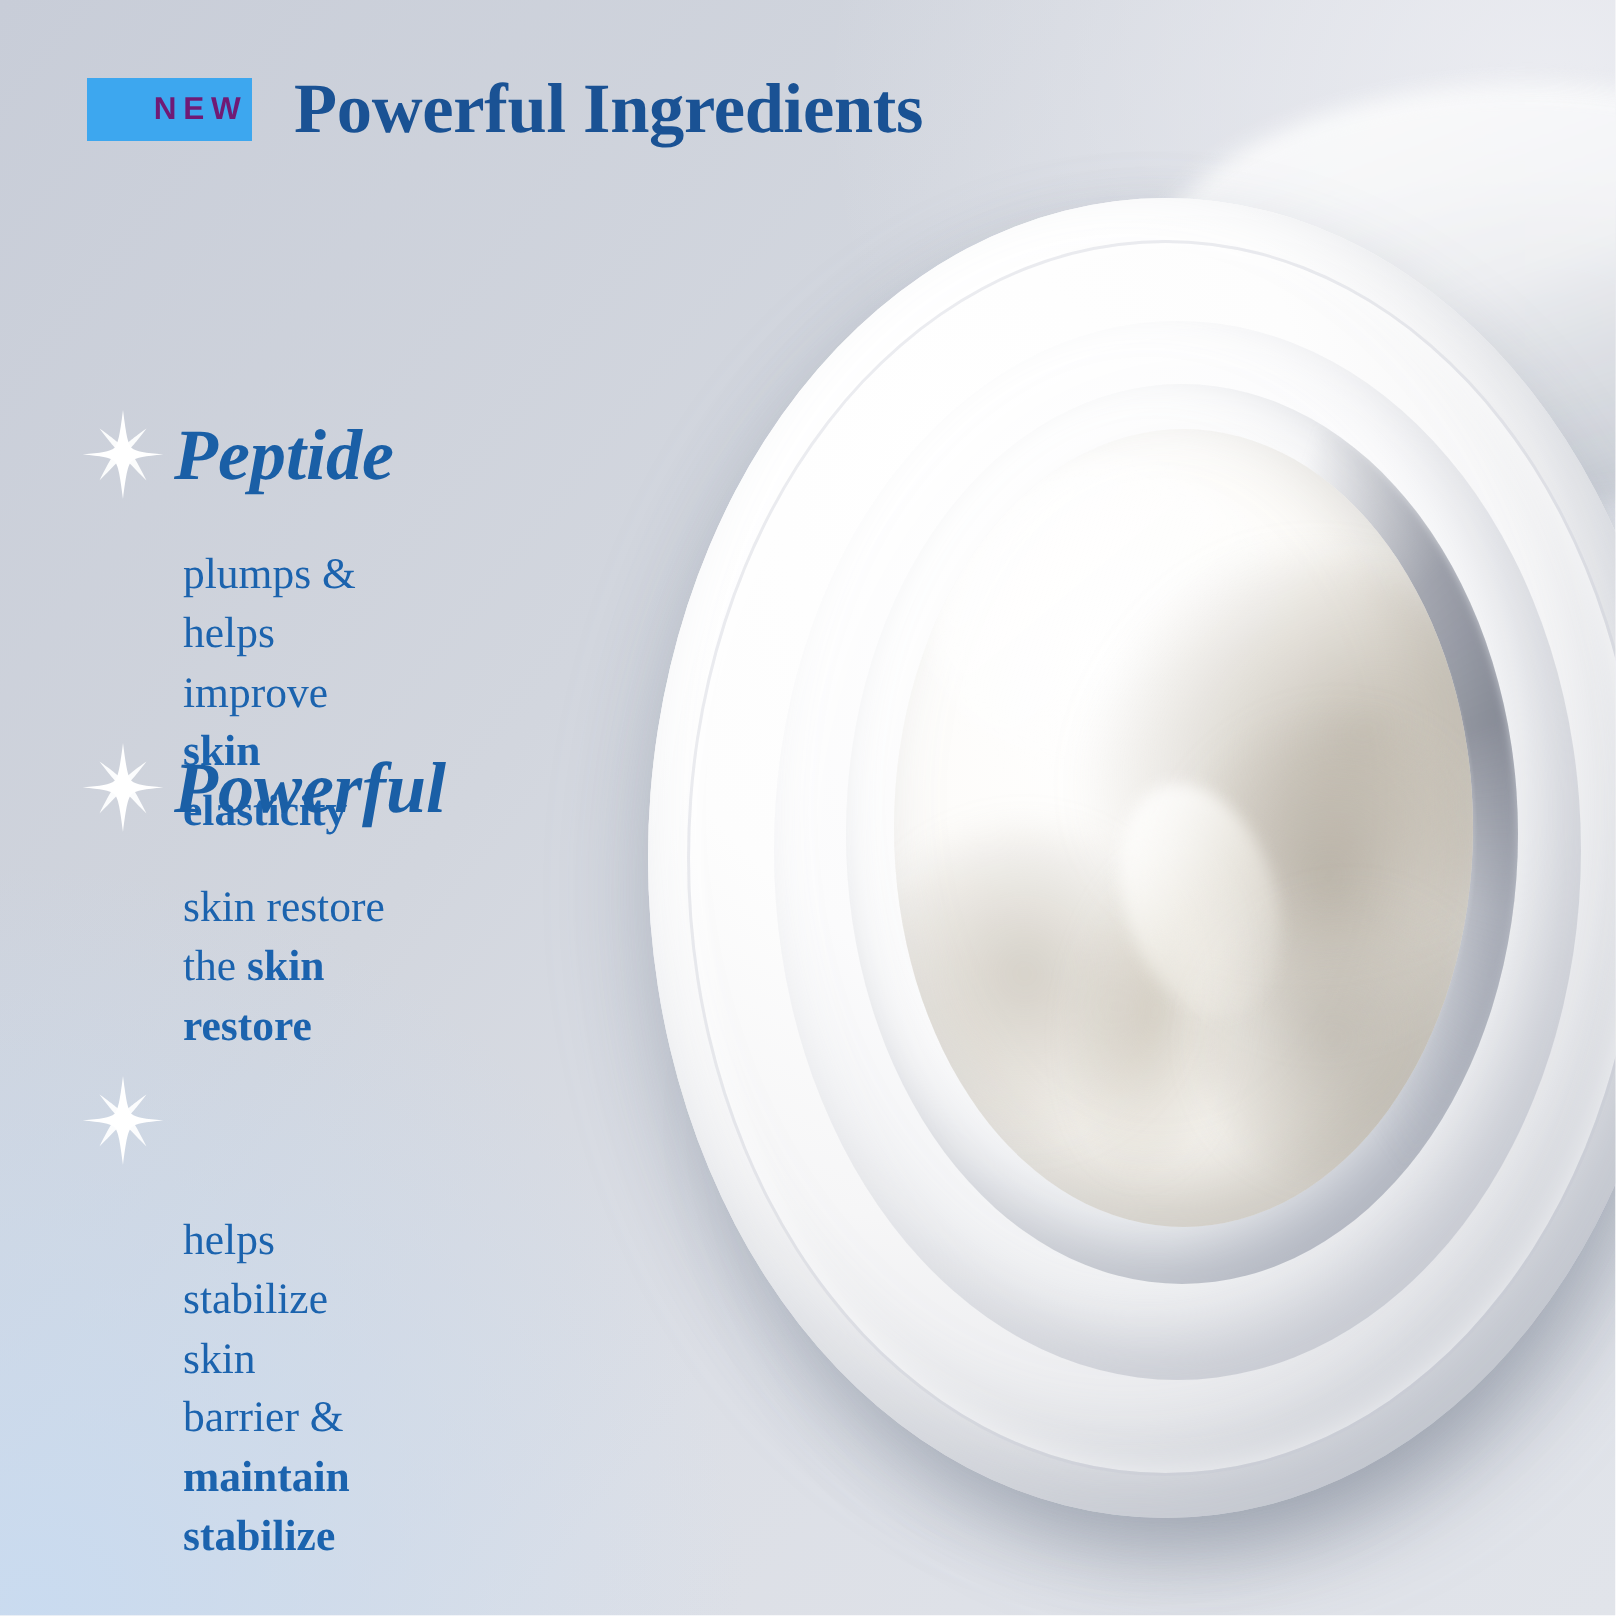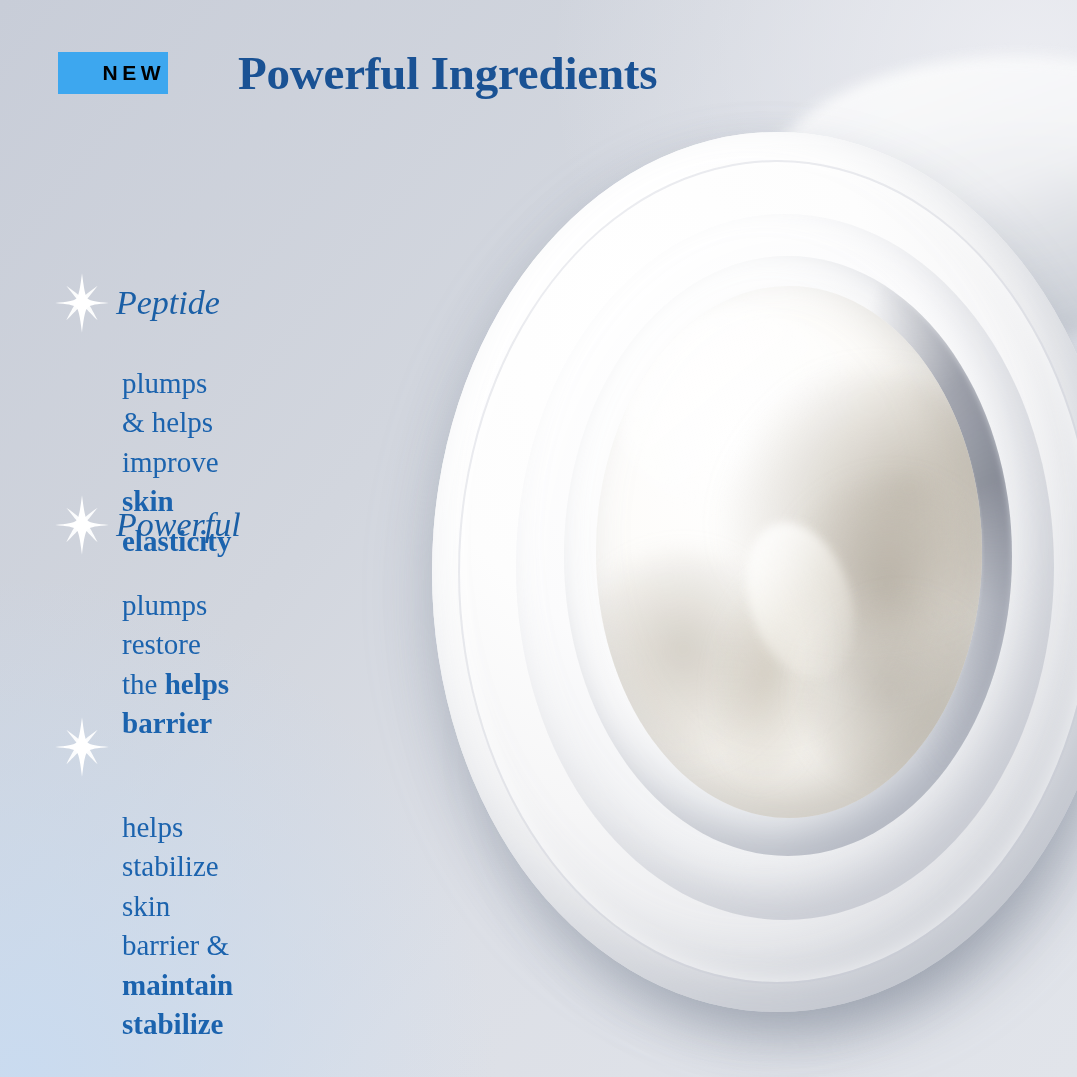--- a/index.html
+++ b/index.html
@@ -211,52 +211,51 @@
   
   .header {
     position:absolute;
     left:58px; top:46px;
     display:flex; align-items:center; gap:28px;
   }
   .badge {
     display:inline-flex; align-items:center; justify-content:center;
     width:110px; height:42px;
     background:#3da7ef;
-    color:#000000;
+    color:#701a75;
     font-family:"Liberation Sans", sans-serif;
     font-size:21px; font-weight:700; letter-spacing:4.5px;
     text-indent:4.5px;
     padding-left:37px;
   }
   .title {
     font-family:"Liberation Serif", serif;
     font-weight:700;
     font-size:47px;
     color:#1a5294;
     letter-spacing:-0.2px;
     white-space:nowrap;
-    margin-left:42px;
   }
 
   .bullets { position:absolute; left:0; top:0; }
 
   .bullet { position:absolute; left:58px; }
   .bullet.b1 { top:272px; }
   .bullet.b2 { top:494px; }
   .bullet.b3 { top:716px; }
 
   .bullet-head { display:flex; align-items:center; }
 
   .sparkle { width:56px; height:62px; flex:0 0 56px; margin-left:-4px; }
 
   .ingredient {
     font-family:"Liberation Serif", serif;
     font-style:italic;
-    font-weight:400;
-    font-size:34px;
+    font-weight:700;
+    font-size:48px;
     color:#1a5fa6;
     margin-left:6px;
     white-space:nowrap;
   }
 
   .desc {
     margin-left:64px;
     margin-top:30px;
     font-family:Liberation Serif, serif;
     font-size:29px;
@@ -316,21 +315,21 @@
 
     <div class="bullet b2">
       <div class="bullet-head">
         <svg class="sparkle" viewBox="0 0 100 110">
           <path fill="#ffffff" d="M50 2 C54 34 56 42 60 47 C66 52 76 53 98 55 C76 57 66 58 60 63 C56 68 54 76 50 108 C46 76 44 68 40 63 C34 58 24 57 2 55 C24 53 34 52 40 47 C44 42 46 34 50 2 Z"></path>
           <path fill="#ffffff" d="M78 24 C64 42 60 47 56 50 C60 53 64 58 78 86 C58 66 55 62 50 58 C45 62 42 66 22 86 C36 58 40 53 44 50 C40 47 36 42 22 24 C42 38 45 42 50 46 C55 42 58 38 78 24 Z" opacity="0.92"></path>
         </svg>
         <span class="ingredient">Powerful</span>
       </div>
       <div class="desc">
-        <span>plumps restore the </span><b>helps barrier</b>
+        <span>skin restore the </span><b>skin restore</b>
       </div>
     </div>
 
     <div class="bullet b3">
       <div class="bullet-head">
         <svg class="sparkle" viewBox="0 0 100 110">
           <path fill="#ffffff" d="M50 2 C54 34 56 42 60 47 C66 52 76 53 98 55 C76 57 66 58 60 63 C56 68 54 76 50 108 C46 76 44 68 40 63 C34 58 24 57 2 55 C24 53 34 52 40 47 C44 42 46 34 50 2 Z"></path>
           <path fill="#ffffff" d="M78 24 C64 42 60 47 56 50 C60 53 64 58 78 86 C58 66 55 62 50 58 C45 62 42 66 22 86 C36 58 40 53 44 50 C40 47 36 42 22 24 C42 38 45 42 50 46 C55 42 58 38 78 24 Z" opacity="0.92"></path>
         </svg>
       </div>

